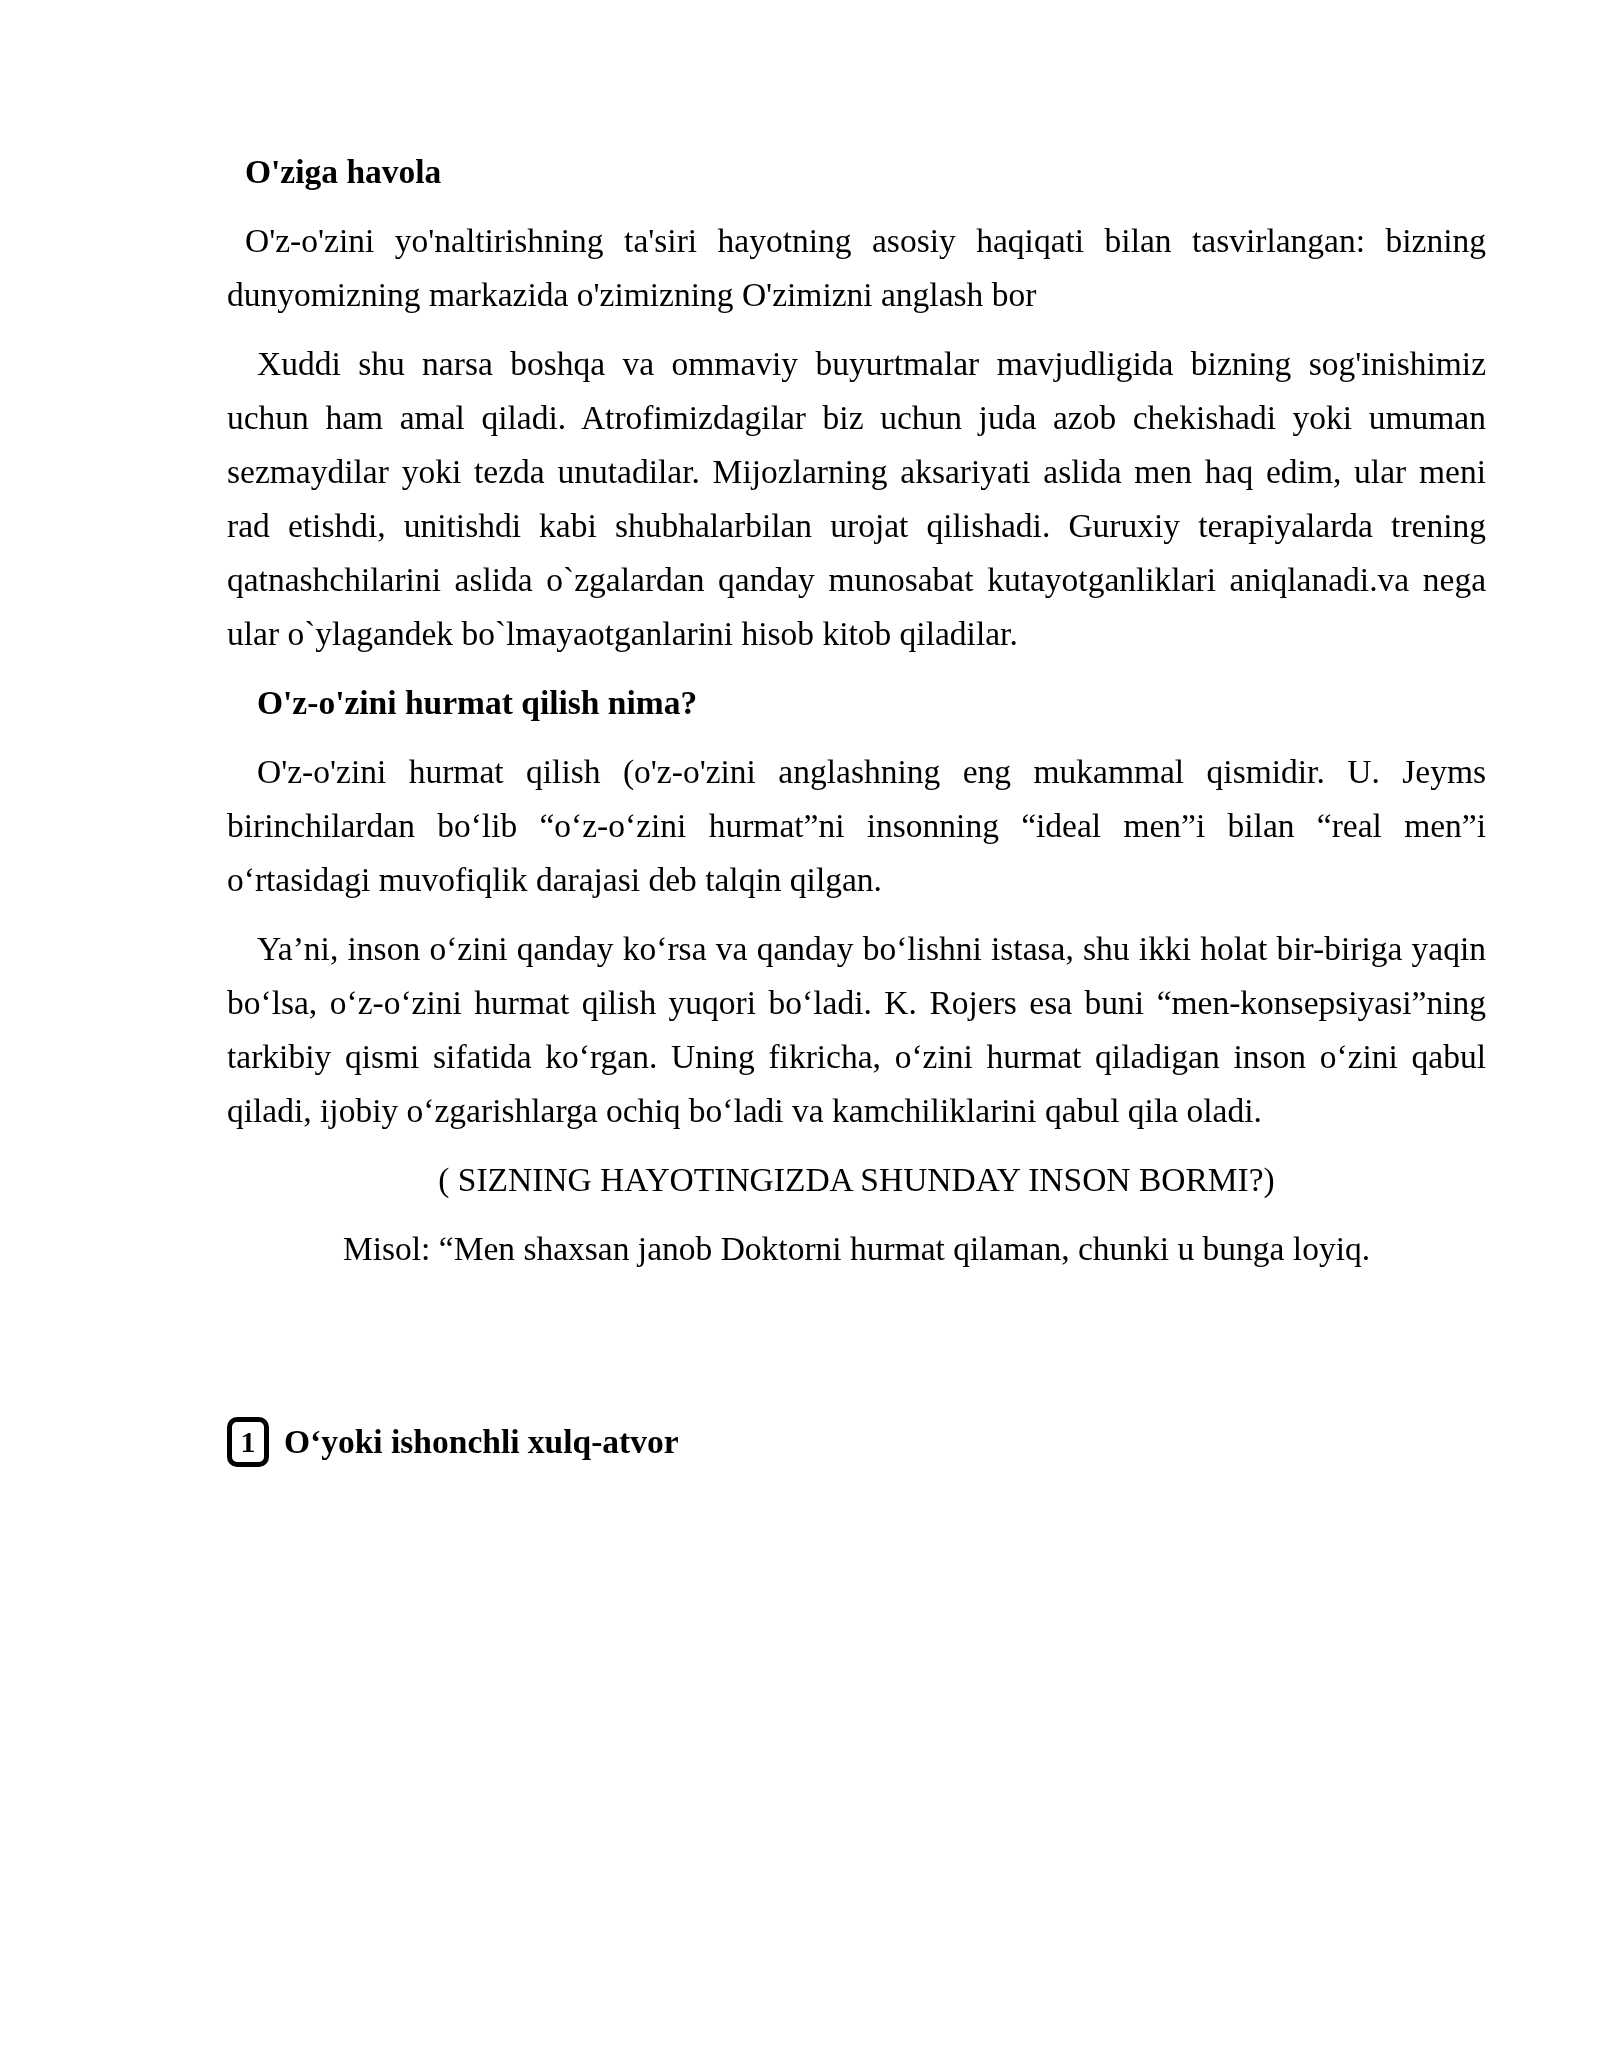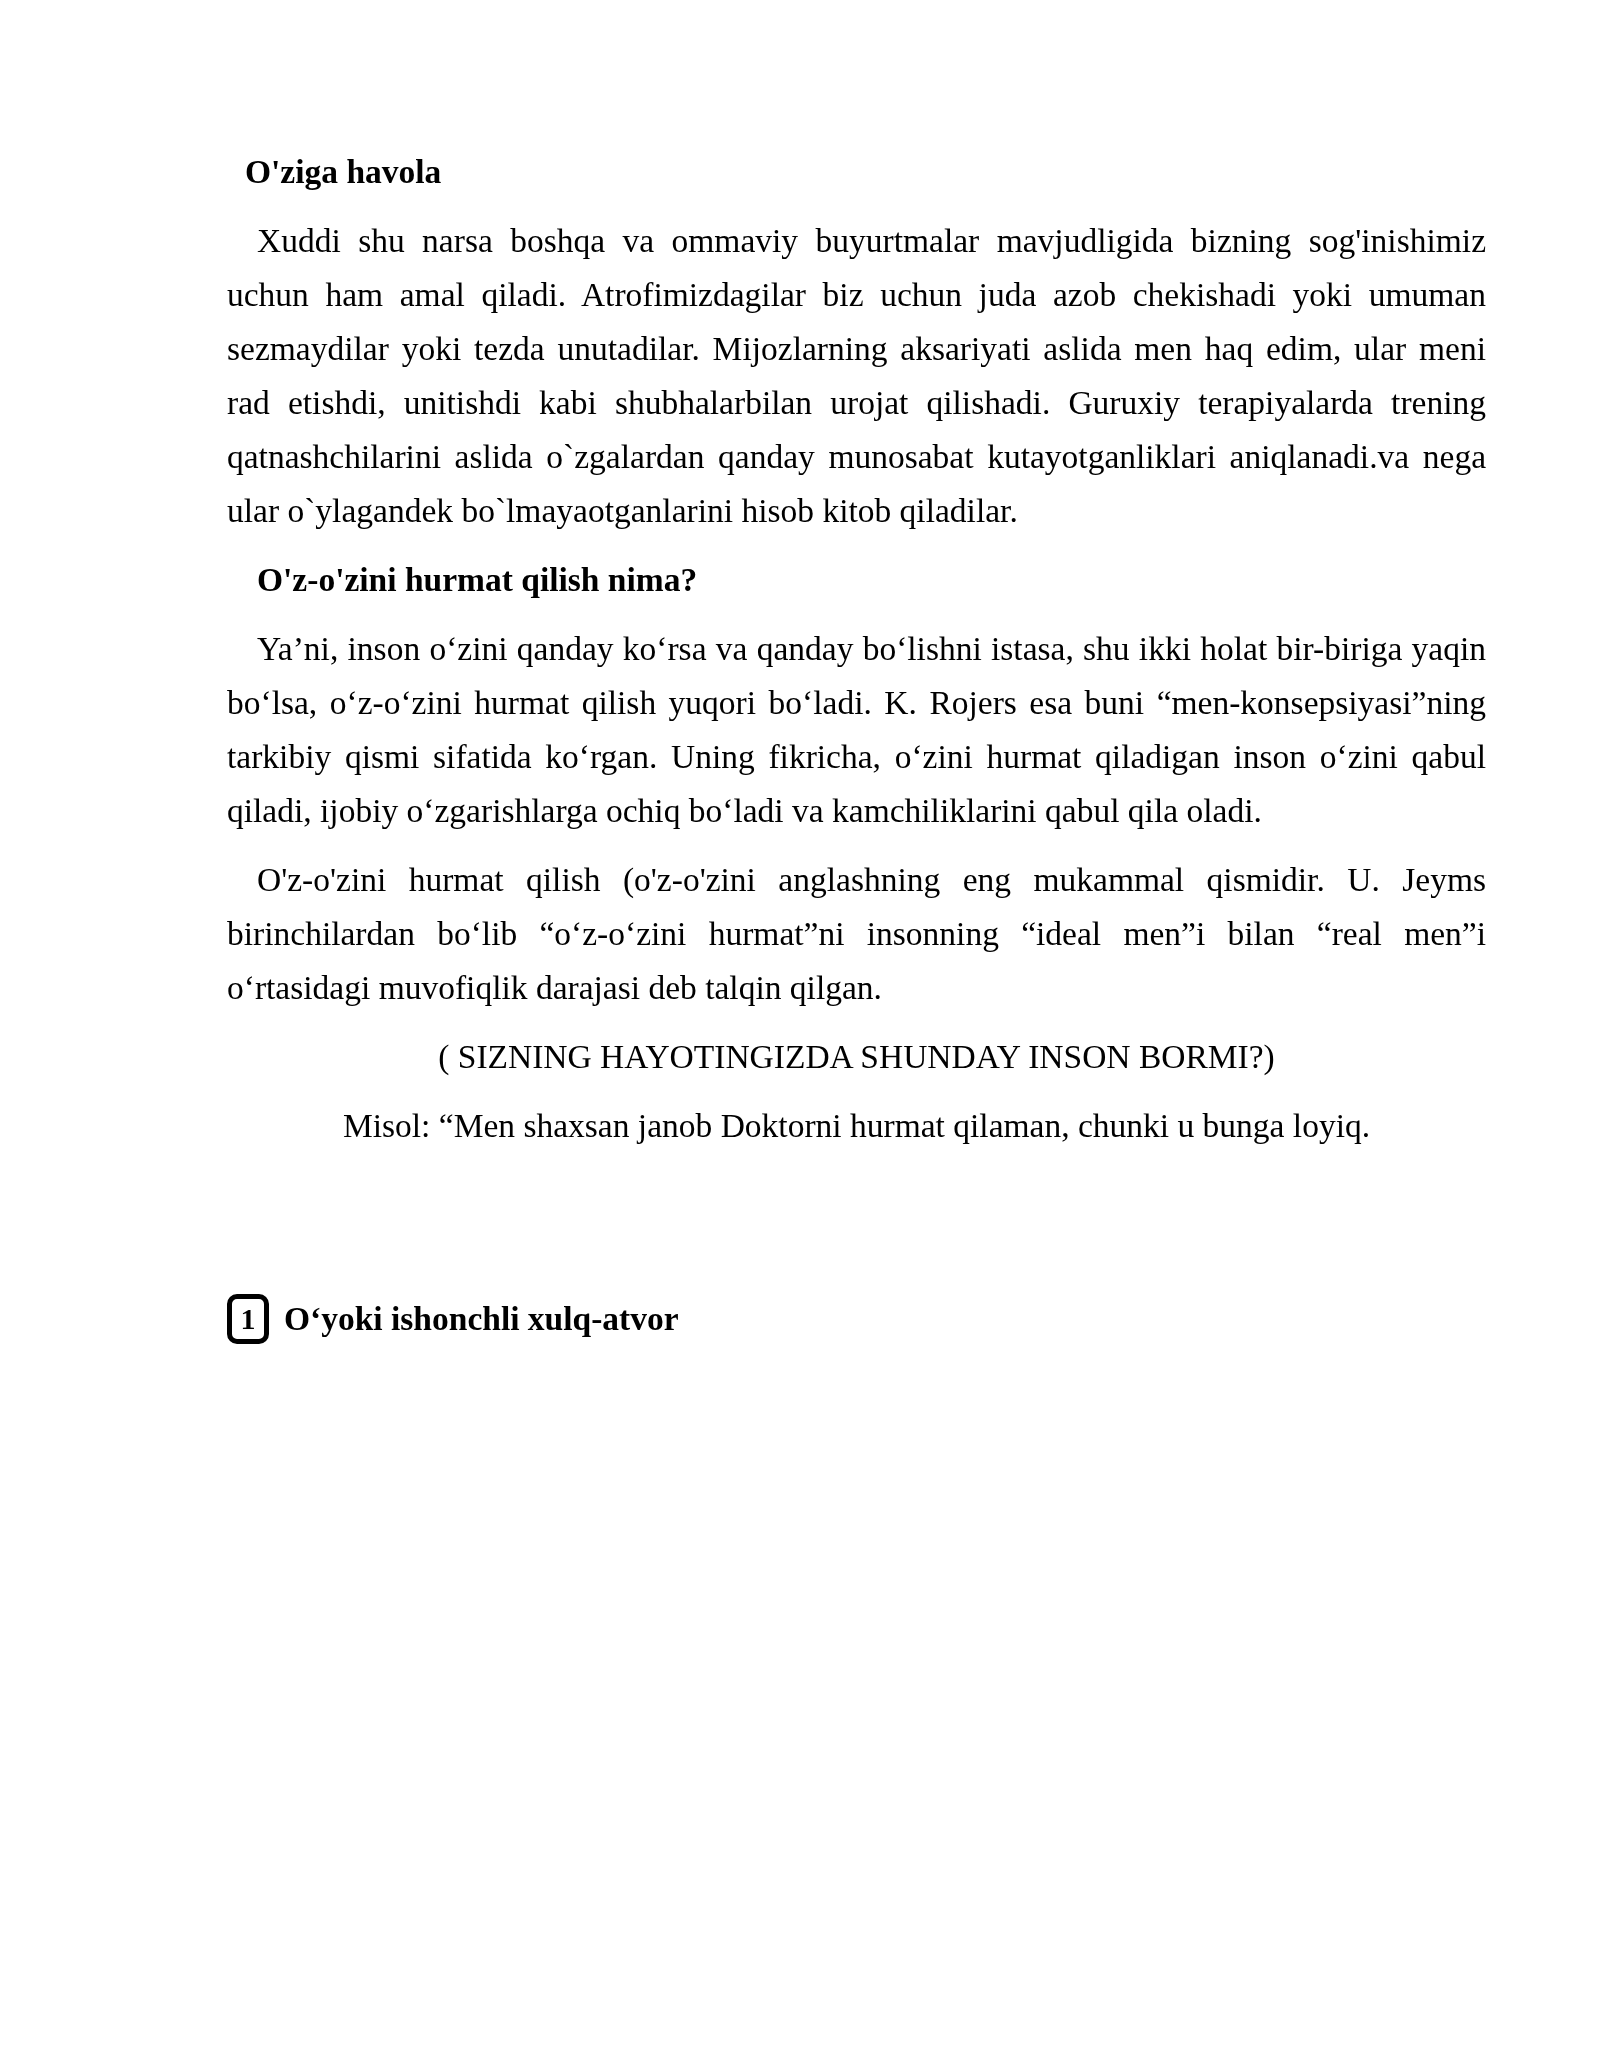--- a/index.html
+++ b/index.html
@@ -36,28 +36,29 @@
     flex:0 0 auto;
   }
 </style>
 </head>
 <body>
 
 <div class="page">
 
   <div class="heading bold ind-sm">O'ziga havola</div>
 
+  <p class="para ind-sm">O'z-o'zini yo'naltirishning ta'siri hayotning asosiy haqiqati bilan tasvirlangan: bizning dunyomizning markazida o'zimizning O'zimizni anglash bor</p>
 
   <p class="para ind">Xuddi shu narsa boshqa va ommaviy buyurtmalar mavjudligida bizning sog'inishimiz uchun ham amal qiladi. Atrofimizdagilar biz uchun juda azob chekishadi yoki umuman sezmaydilar yoki tezda unutadilar. Mijozlarning aksariyati aslida men haq edim, ular meni rad etishdi, unitishdi kabi shubhalarbilan urojat qilishadi. Guruxiy terapiyalarda trening qatnashchilarini aslida o`zgalardan qanday munosabat kutayotganliklari aniqlanadi.va nega ular o`ylagandek bo`lmayaotganlarini hisob kitob qiladilar.</p>
 
   <div class="heading bold ind">O'z-o'zini hurmat qilish nima?</div>
 
+  <p class="para ind">O'z-o'zini hurmat qilish (o'z-o'zini anglashning eng mukammal qismidir. U. Jeyms birinchilardan bo‘lib “o‘z-o‘zini hurmat”ni insonning “ideal men”i bilan “real men”i o‘rtasidagi muvofiqlik darajasi deb talqin qilgan.</p>
+
   <p class="para ind">Ya’ni, inson o‘zini qanday ko‘rsa va qanday bo‘lishni istasa, shu ikki holat bir-biriga yaqin bo‘lsa, o‘z-o‘zini hurmat qilish yuqori bo‘ladi.  K. Rojers  esa buni “men-konsepsiyasi”ning tarkibiy qismi sifatida ko‘rgan. Uning fikricha, o‘zini hurmat qiladigan inson o‘zini qabul qiladi, ijobiy o‘zgarishlarga ochiq bo‘ladi va kamchiliklarini qabul qila oladi.</p>
-
-  <p class="para ind">O'z-o'zini hurmat qilish (o'z-o'zini anglashning eng mukammal qismidir. U. Jeyms birinchilardan bo‘lib “o‘z-o‘zini hurmat”ni insonning “ideal men”i bilan “real men”i o‘rtasidagi muvofiqlik darajasi deb talqin qilgan.</p>
 
 
   <p class="line">( SIZNING HAYOTINGIZDA SHUNDAY INSON BORMI?)</p>
 
   <p class="line">Misol: “Men shaxsan janob Doktorni hurmat qilaman, chunki u bunga loyiq.</p>
 
   <div class="numbered-heading">
     <span class="numbox">1</span>
     <span>O‘yoki ishonchli xulq-atvor</span>
   </div>

